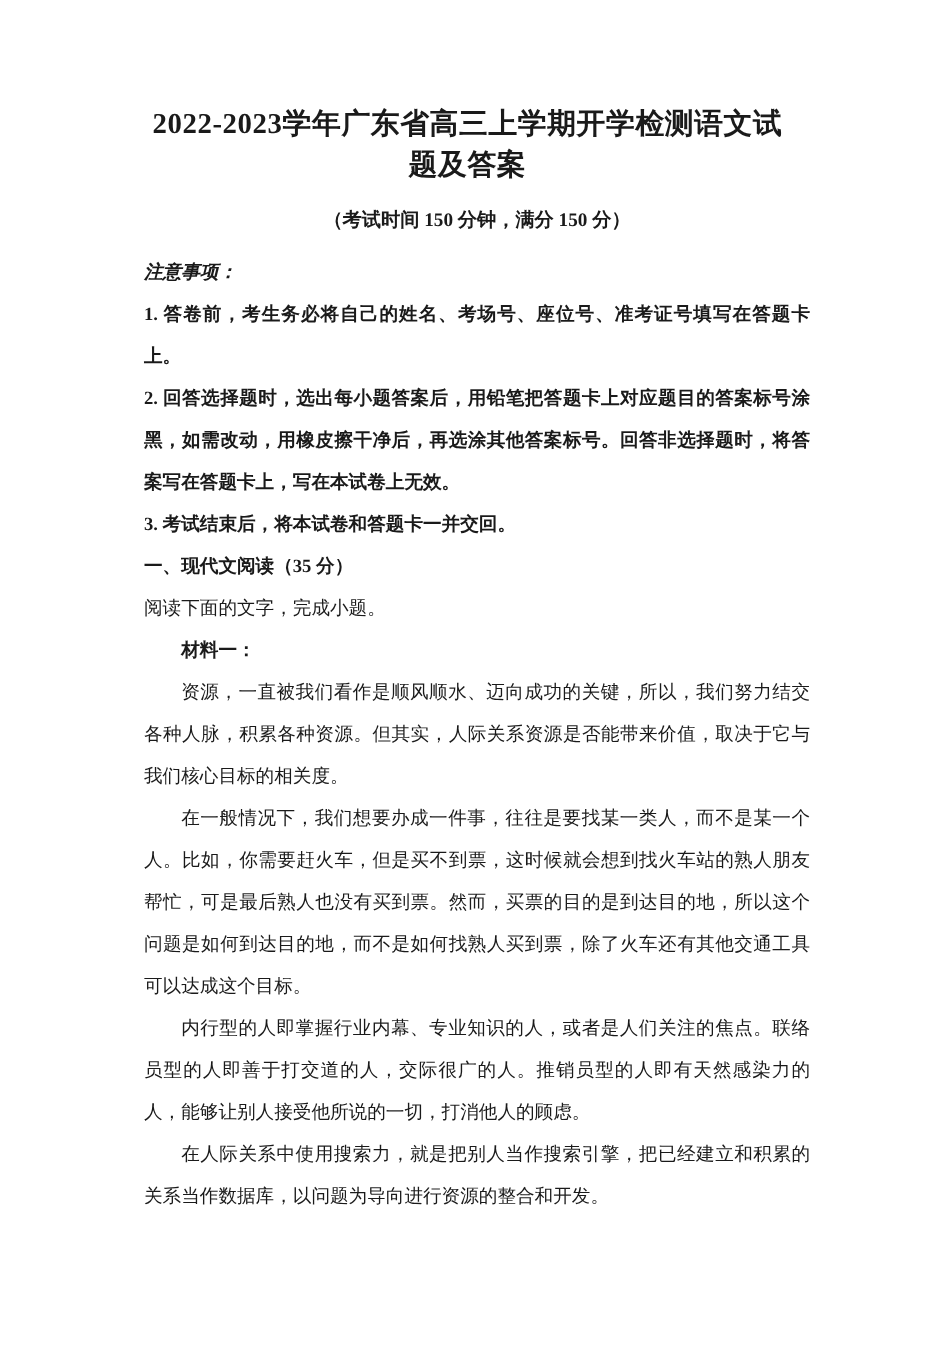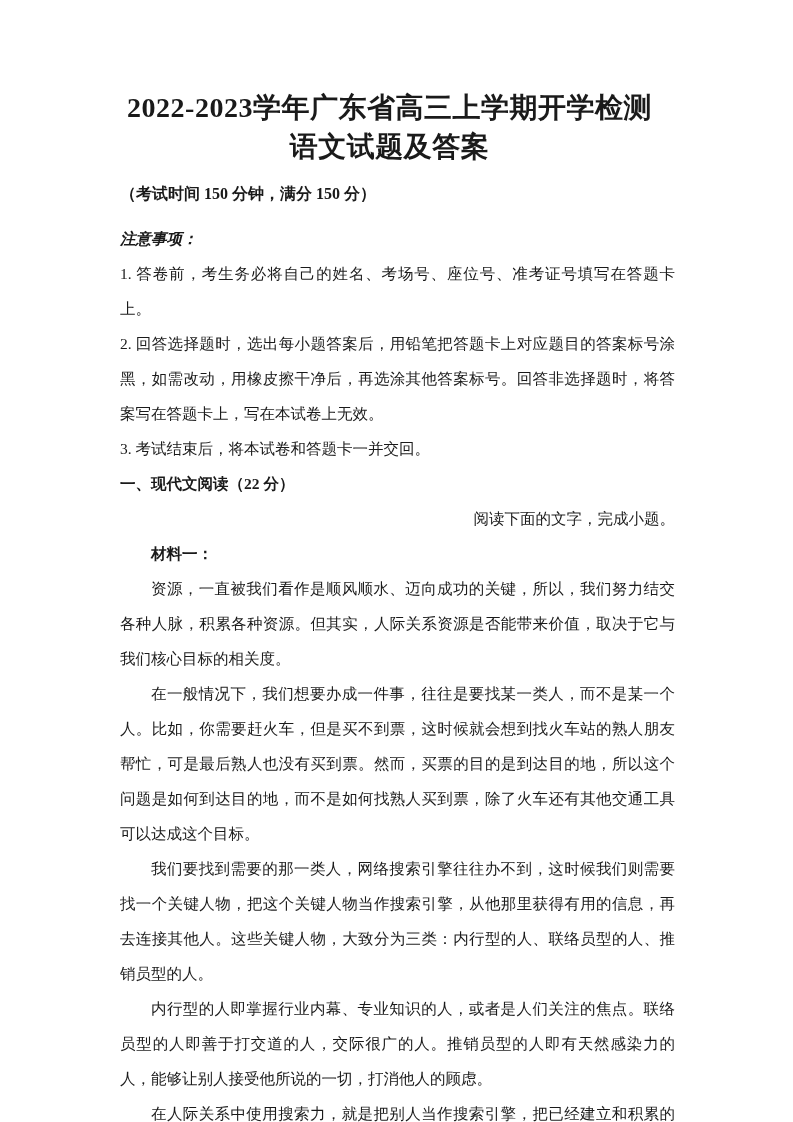--- a/index.html
+++ b/index.html
@@ -11,58 +11,58 @@
     width: 793px;
     min-height: 1122px;
     margin: 0 auto;
     box-sizing: border-box;
     background: #ffffff;
     padding: 88px 118px 40px 120px;
     font-family: "Liberation Serif", "DejaVu Serif", serif;
     color: #1a1a1a;
   }
   .doc-title {
-    font-size: 28px;
+    font-size: 24px;
     font-weight: bold;
     text-align: center;
     line-height: 1.4;
     margin: 0 16px 18px 0;
     letter-spacing: 0.5px;
   }
   .doc-subtitle {
     font-size: 16px;
     font-weight: bold;
+    text-align: center;
     margin: 0 0 16px 0;
   }
   .notice-heading {
     font-size: 15.5px;
     font-weight: bold;
     line-height: 35px;
     margin: 0;
     font-style: italic;
   }
   p.notice {
     font-size: 15.5px;
-    font-weight: normal;
+    font-weight: bold;
     line-height: 35px;
     margin: 0;
     text-align: justify;
   }
   .section-heading,
   .subsection-heading {
     font-size: 15.5px;
     font-weight: bold;
     line-height: 35px;
     margin: 0;
   }
   p.instruction {
     font-size: 15.5px;
     line-height: 35px;
     margin: 0;
-    text-align: right;
   }
   p.material-label {
     font-size: 15.5px;
     line-height: 35px;
     margin: 0;
     text-indent: 2em;
     font-weight: bold;
   }
   p.body-para {
     font-size: 15.5px;
@@ -82,30 +82,29 @@
   <div class="doc-subtitle">（考试时间 150 分钟，满分 150 分）</div>
 
   <div class="notice-heading">注意事项：</div>
 
   <p class="notice">1. 答卷前，考生务必将自己的姓名、考场号、座位号、准考证号填写在答题卡上。</p>
 
   <p class="notice">2. 回答选择题时，选出每小题答案后，用铅笔把答题卡上对应题目的答案标号涂黑，如需改动，用橡皮擦干净后，再选涂其他答案标号。回答非选择题时，将答案写在答题卡上，写在本试卷上无效。</p>
 
   <p class="notice">3. 考试结束后，将本试卷和答题卡一并交回。</p>
 
-  <div class="section-heading">一、现代文阅读（22 分）</div>
+  <div class="section-heading">一、现代文阅读（35 分）</div>
 
 
   <p class="instruction">阅读下面的文字，完成小题。</p>
 
   <p class="material-label">材料一：</p>
 
   <p class="body-para">资源，一直被我们看作是顺风顺水、迈向成功的关键，所以，我们努力结交各种人脉，积累各种资源。但其实，人际关系资源是否能带来价值，取决于它与我们核心目标的相关度。</p>
 
   <p class="body-para">在一般情况下，我们想要办成一件事，往往是要找某一类人，而不是某一个人。比如，你需要赶火车，但是买不到票，这时候就会想到找火车站的熟人朋友帮忙，可是最后熟人也没有买到票。然而，买票的目的是到达目的地，所以这个问题是如何到达目的地，而不是如何找熟人买到票，除了火车还有其他交通工具可以达成这个目标。</p>
 
-  <p class="body-para">我们要找到需要的那一类人，网络搜索引擎往往办不到，这时候我们则需要找一个关键人物，把这个关键人物当作搜索引擎，从他那里获得有用的信息，再去连接其他人。这些关键人物，大致分为三类：内行型的人、联络员型的人、推销员型的人。</p>
 
   <p class="body-para">内行型的人即掌握行业内幕、专业知识的人，或者是人们关注的焦点。联络员型的人即善于打交道的人，交际很广的人。推销员型的人即有天然感染力的人，能够让别人接受他所说的一切，打消他人的顾虑。</p>
 
   <p class="body-para">在人际关系中使用搜索力，就是把别人当作搜索引擎，把已经建立和积累的关系当作数据库，以问题为导向进行资源的整合和开发。</p>
 
 </div>
 
 </body></html>

